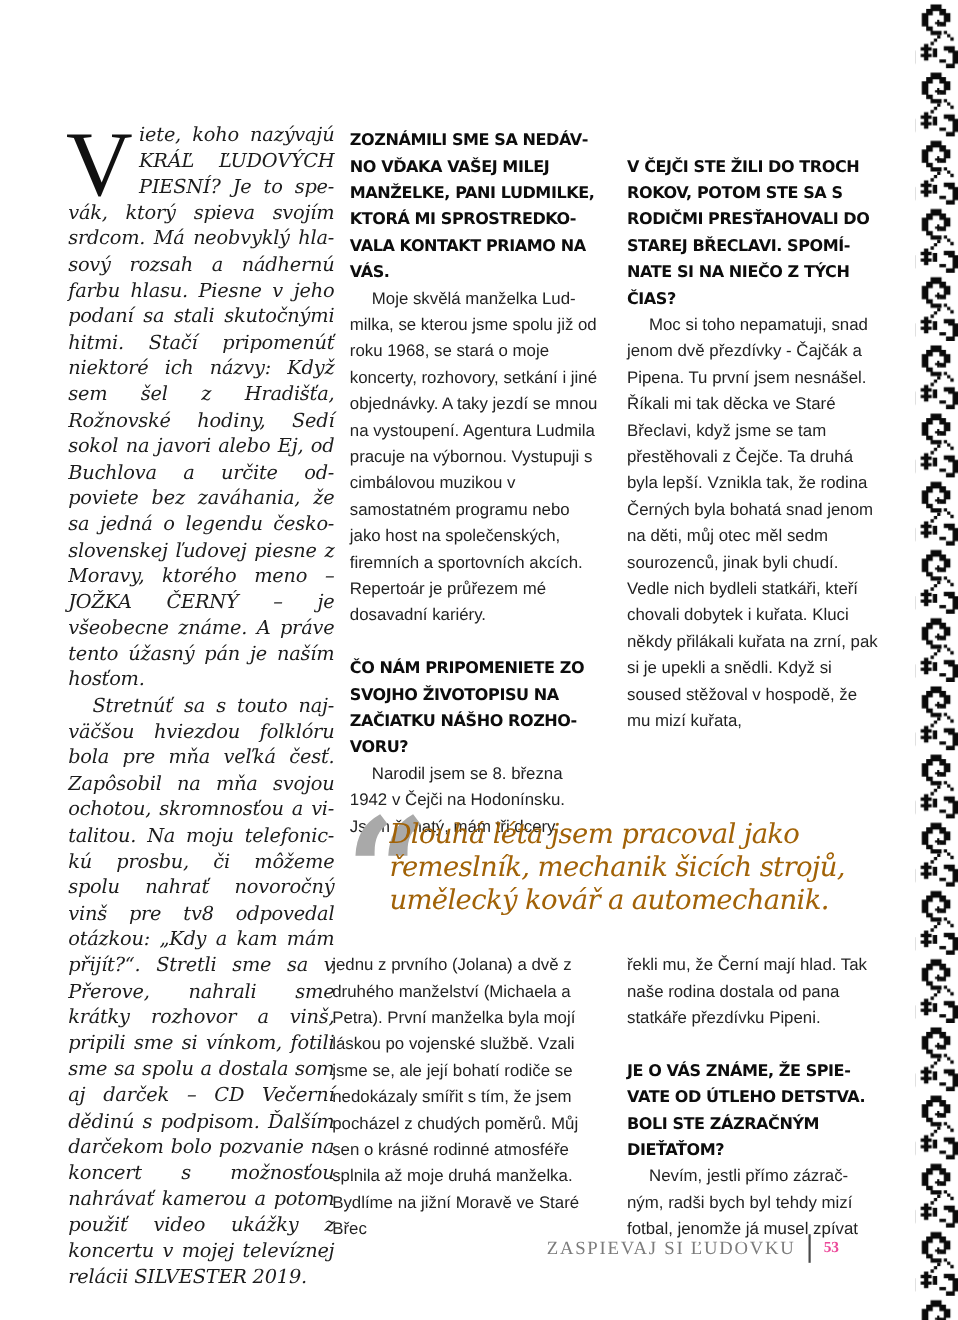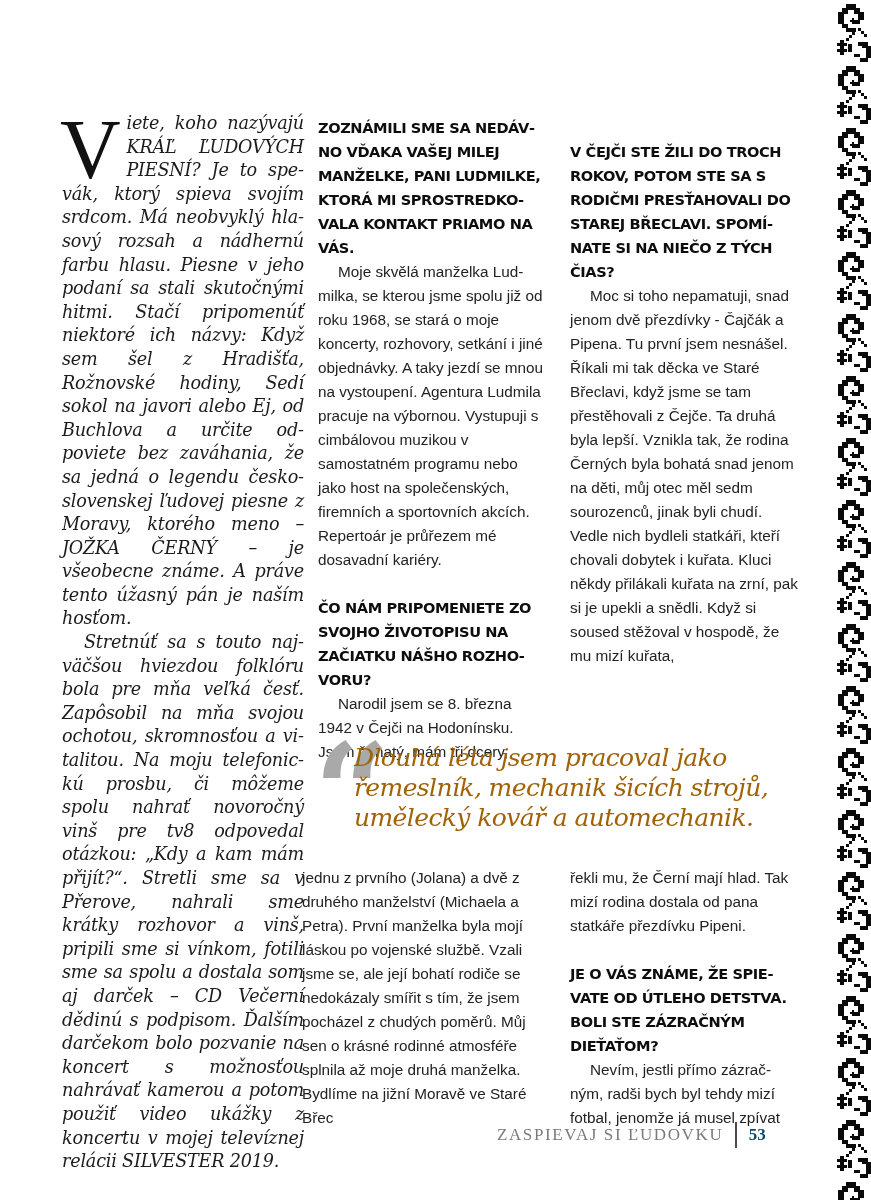--- a/index.html
+++ b/index.html
@@ -74,21 +74,21 @@
     position: absolute; left: 497px; top: 1120px; height: 30px;
     display: flex; align-items: center;
   }
   .footer-title {
     font-family: "Liberation Serif", "DejaVu Serif", serif;
     font-size: 17px; letter-spacing: 1.6px; color: #7b7b7b;
   }
   .footer-sep { width: 1.5px; height: 26px; background: #4a4a4a; margin: 0 12px 0 12px; }
   .footer-num {
     font-family: "Liberation Serif", "DejaVu Serif", serif;
-    font-weight: bold; font-size: 17px; color: #0c4a6e;
+    font-weight: bold; font-size: 14px; color: #ec4899;
   }
 
   
   .border-ornament { position: absolute; left: 832px; top: 0; width: 39px; height: 1200px; }
 </style>
 </head>
 <body>
 
 <div class="page">
 
@@ -116,21 +116,21 @@
       <span>řemeslník, mechanik šicích strojů,</span>
       <span>umělecký kovář a automechanik.</span>
     </div>
   </div>
 
   <div class="col col-2b">
     <p class="cont">jednu z prvního (Jolana) a dvě z druhého manželství (Michae­la a Petra). První manželka byla mojí láskou po vojenské službě. Vzali jsme se, ale její bohatí ro­diče se nedokázaly smířit s tím, že jsem pocházel z chudých poměrů. Můj sen o krásné rodinné atmosféře splnila až moje druhá manželka. Bydlíme na jižní Moravě ve Staré Břec­</p>
   </div>
 
   <div class="col col-3b">
-    <p class="cont">řekli mu, že Černí mají hlad. Tak mizí rodina dostala od pana statkáře přezdívku Pipeni.</p>
+    <p class="cont">řekli mu, že Černí mají hlad. Tak naše rodina dostala od pana statkáře přezdívku Pipeni.</p>
     <div class="q spaced">JE O VÁS ZNÁME, ŽE SPIE­VATE OD ÚTLEHO DETSTVA. BOLI STE ZÁZRAČNÝM DIEŤAŤOM?</div>
     <p>Nevím, jestli přímo zázrač­ným, radši bych byl tehdy mizí fotbal, jenomže já musel zpívat</p>
   </div>
 
   <div class="footer">
     <span class="footer-title">ZASPIEVAJ SI ĽUDOVKU</span>
     <span class="footer-sep"></span>
     <span class="footer-num">53</span>
   </div>
 

